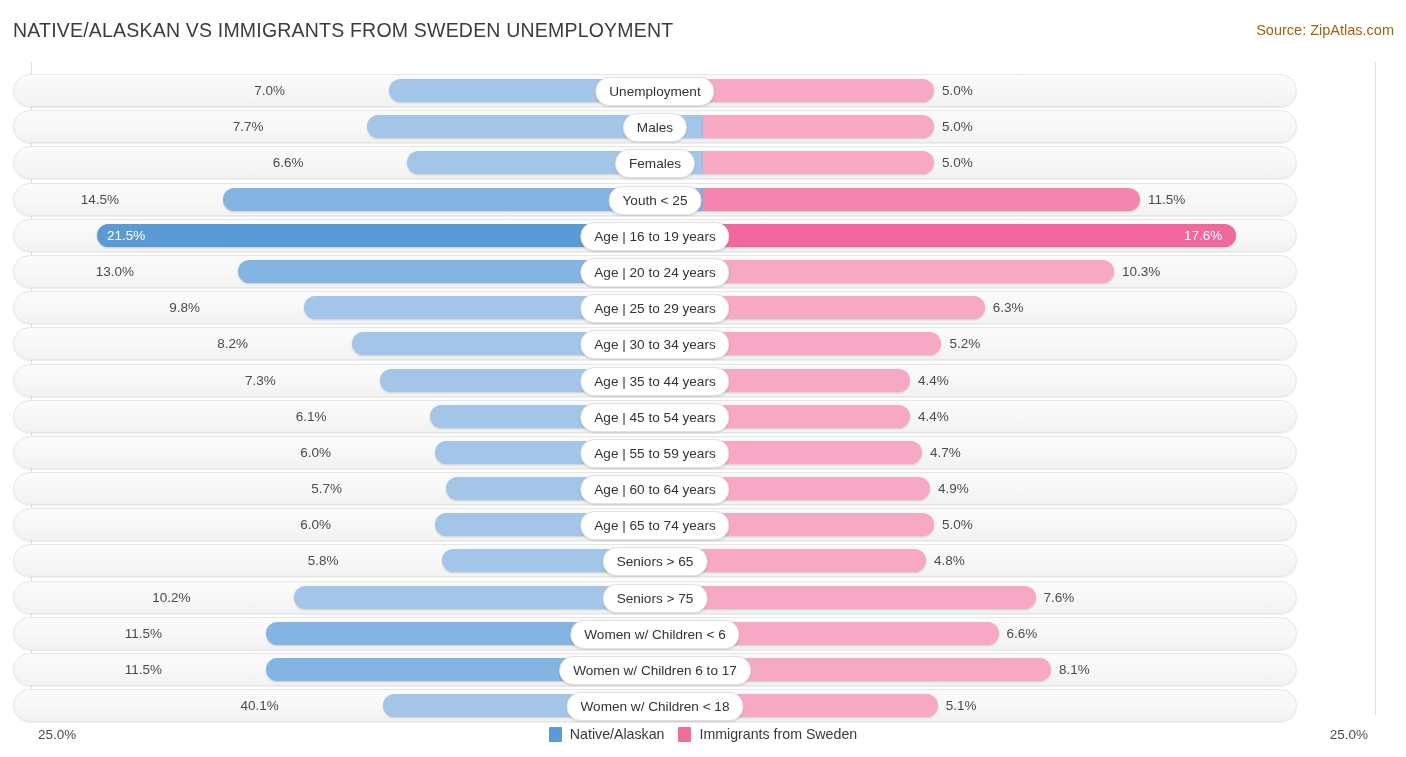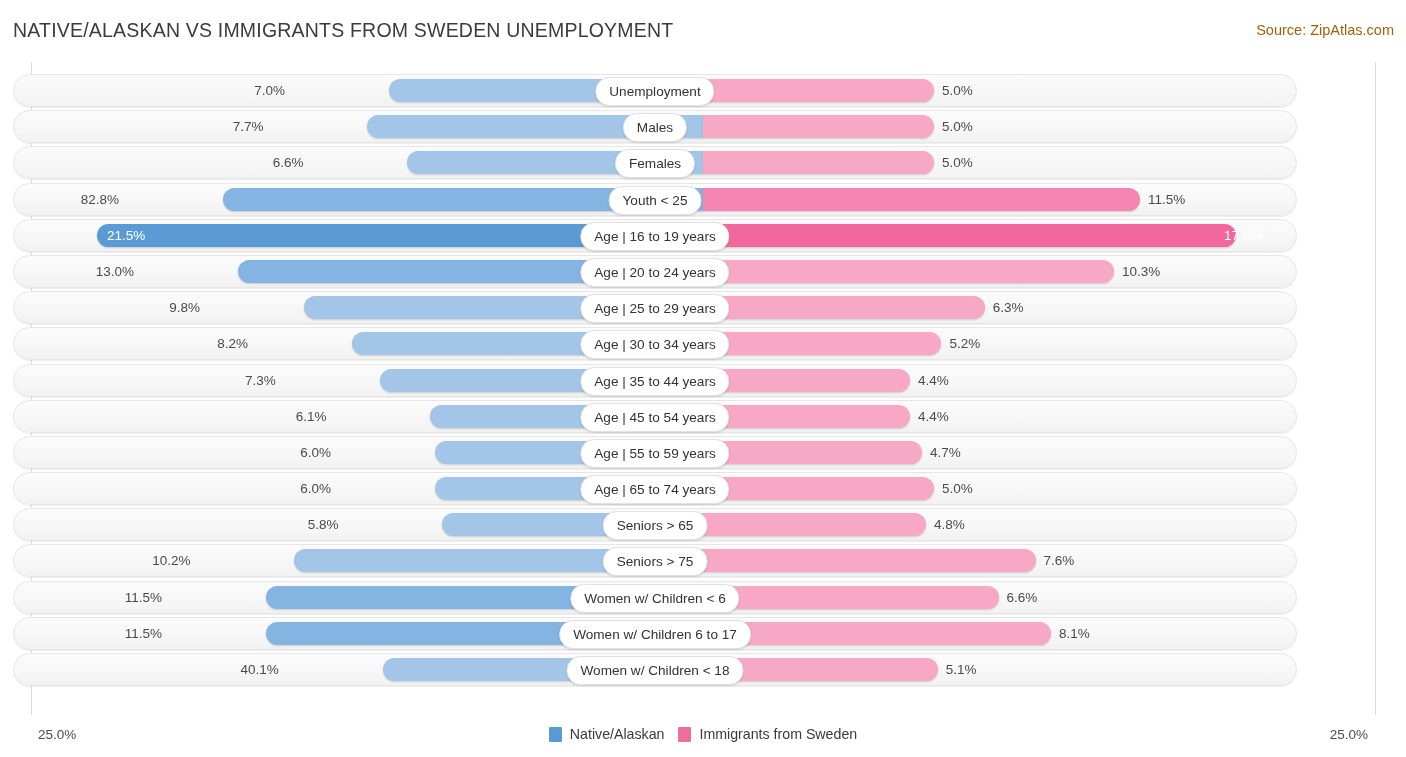--- a/index.html
+++ b/index.html
@@ -125,30 +125,30 @@
         <div class="bar bar-left" style="left: 407.4px; width: 295.6px; background: rgb(163, 198, 232);"></div>
         <div class="bar bar-right" style="left: 703px; width: 231px; background: rgb(247, 168, 196);"></div>
         <div class="val val-left" style="right: 1006.6px;">6.6%</div>
         <div class="val val-right" style="left: 942px;">5.0%</div>
         <div class="cat">Females</div>
       </div>
       <div class="row">
         <div class="track"></div>
         <div class="bar bar-left" style="left: 223px; width: 480px; background: rgb(132, 180, 226);"></div>
         <div class="bar bar-right" style="left: 703px; width: 437px; background: rgb(244, 134, 177);"></div>
-        <div class="val val-left" style="right: 1191px;">82.8%</div>
+        <div class="val val-left" style="right: 1191px;">14.5%</div>
         <div class="val val-right" style="left: 1148px;">11.5%</div>
         <div class="cat">Youth &lt; 25</div>
       </div>
       <div class="row">
         <div class="track"></div>
         <div class="bar bar-left" style="left: 97px; width: 606px; background: rgb(91, 155, 213);"></div>
         <div class="bar bar-right" style="left: 703px; width: 533px; background: rgb(242, 103, 156);"></div>
         <div class="val val-left val-in" style="left: 107px; text-align: left;">21.5%</div>
-        <div class="val val-right val-in" style="left: 1224px;">17.6%</div>
+        <div class="val val-right val-in" style="left: 1184px;">17.6%</div>
         <div class="cat">Age | 16 to 19 years</div>
       </div>
       <div class="row">
         <div class="track"></div>
         <div class="bar bar-left" style="left: 238px; width: 465px; background: rgb(132, 180, 226);"></div>
         <div class="bar bar-right" style="left: 703px; width: 411px; background: rgb(247, 168, 196);"></div>
         <div class="val val-left" style="right: 1176px;">13.0%</div>
         <div class="val val-right" style="left: 1122px;">10.3%</div>
         <div class="cat">Age | 20 to 24 years</div>
       </div>
@@ -184,20 +184,28 @@
         <div class="val val-right" style="left: 918px;">4.4%</div>
         <div class="cat">Age | 45 to 54 years</div>
       </div>
       <div class="row">
         <div class="track"></div>
         <div class="bar bar-left" style="left: 435px; width: 268px; background: rgb(163, 198, 232);"></div>
         <div class="bar bar-right" style="left: 703px; width: 219px; background: rgb(247, 168, 196);"></div>
         <div class="val val-left" style="right: 979px;">6.0%</div>
         <div class="val val-right" style="left: 930px;">4.7%</div>
         <div class="cat">Age | 55 to 59 years</div>
+      </div>
+      <div class="row">
+        <div class="track"></div>
+        <div class="bar bar-left" style="left: 446.1px; width: 256.9px; background: rgb(163, 198, 232);"></div>
+        <div class="bar bar-right" style="left: 703px; width: 227px; background: rgb(247, 168, 196);"></div>
+        <div class="val val-left" style="right: 967.9px;">5.7%</div>
+        <div class="val val-right" style="left: 938px;">4.9%</div>
+        <div class="cat">Age | 60 to 64 years</div>
       </div>
       <div class="row">
         <div class="track"></div>
         <div class="bar bar-left" style="left: 435px; width: 268px; background: rgb(163, 198, 232);"></div>
         <div class="bar bar-right" style="left: 703px; width: 231px; background: rgb(247, 168, 196);"></div>
         <div class="val val-left" style="right: 979px;">6.0%</div>
         <div class="val val-right" style="left: 942px;">5.0%</div>
         <div class="cat">Age | 65 to 74 years</div>
       </div>
       <div class="row">

